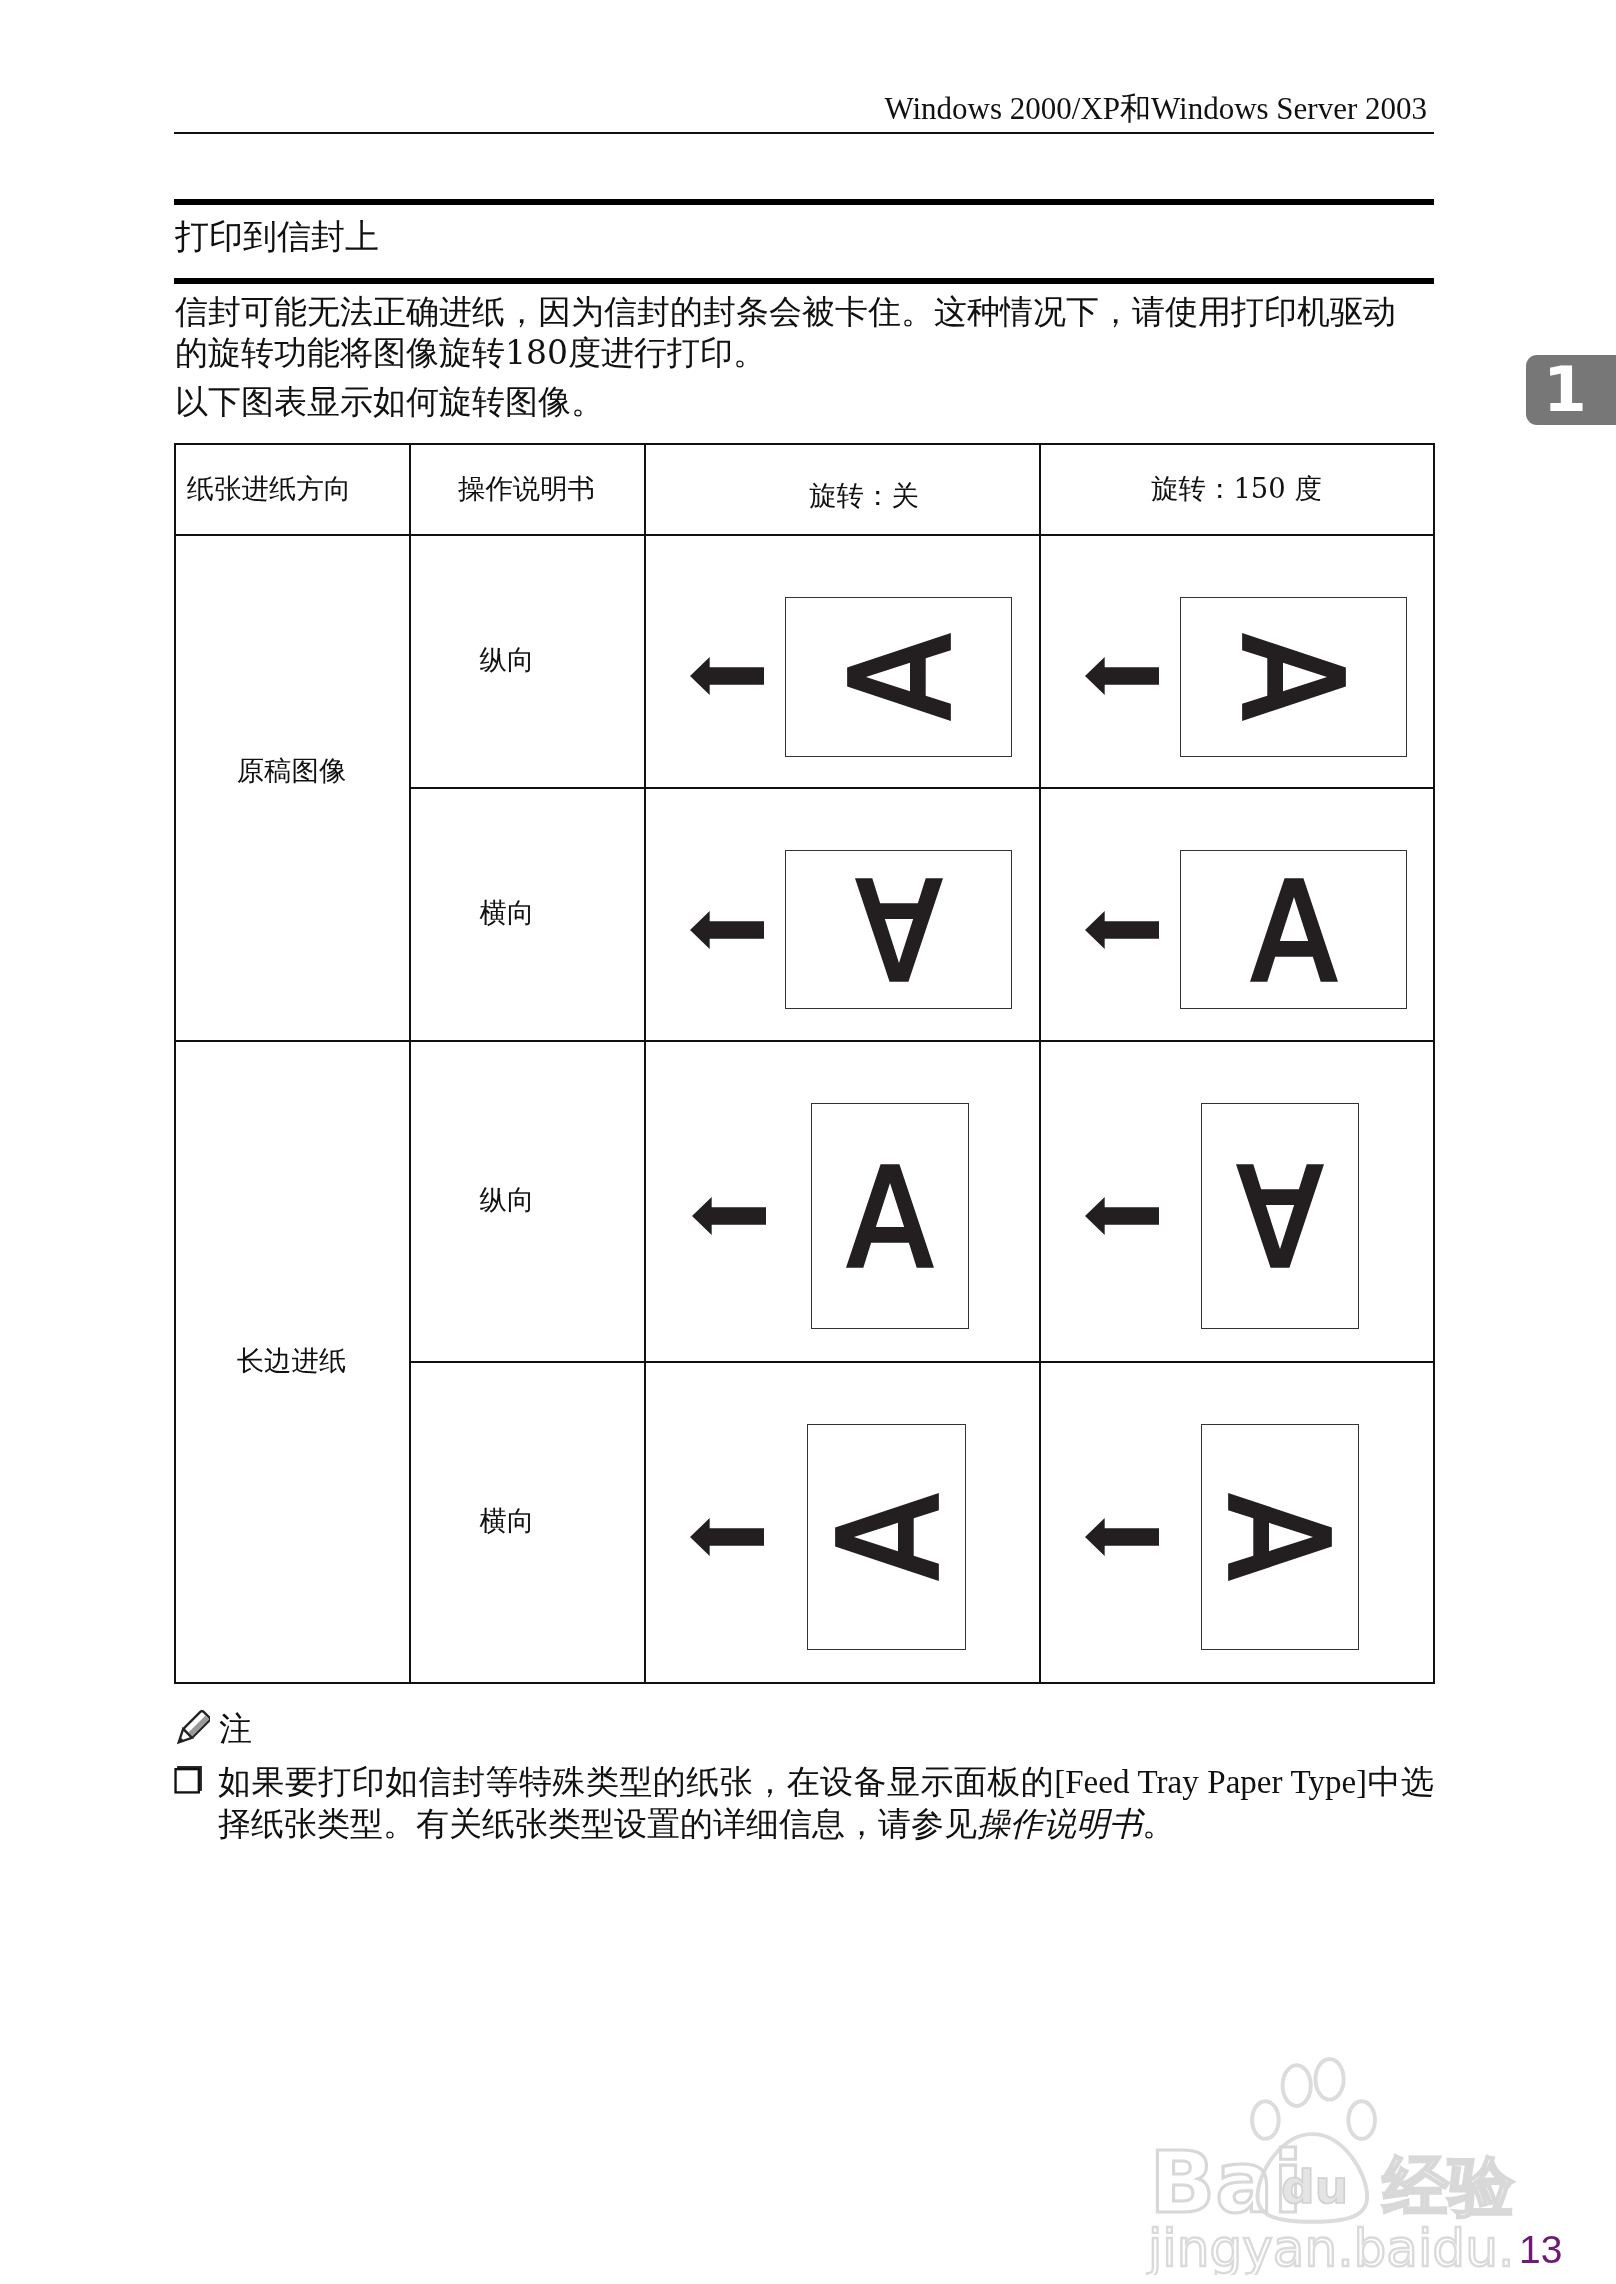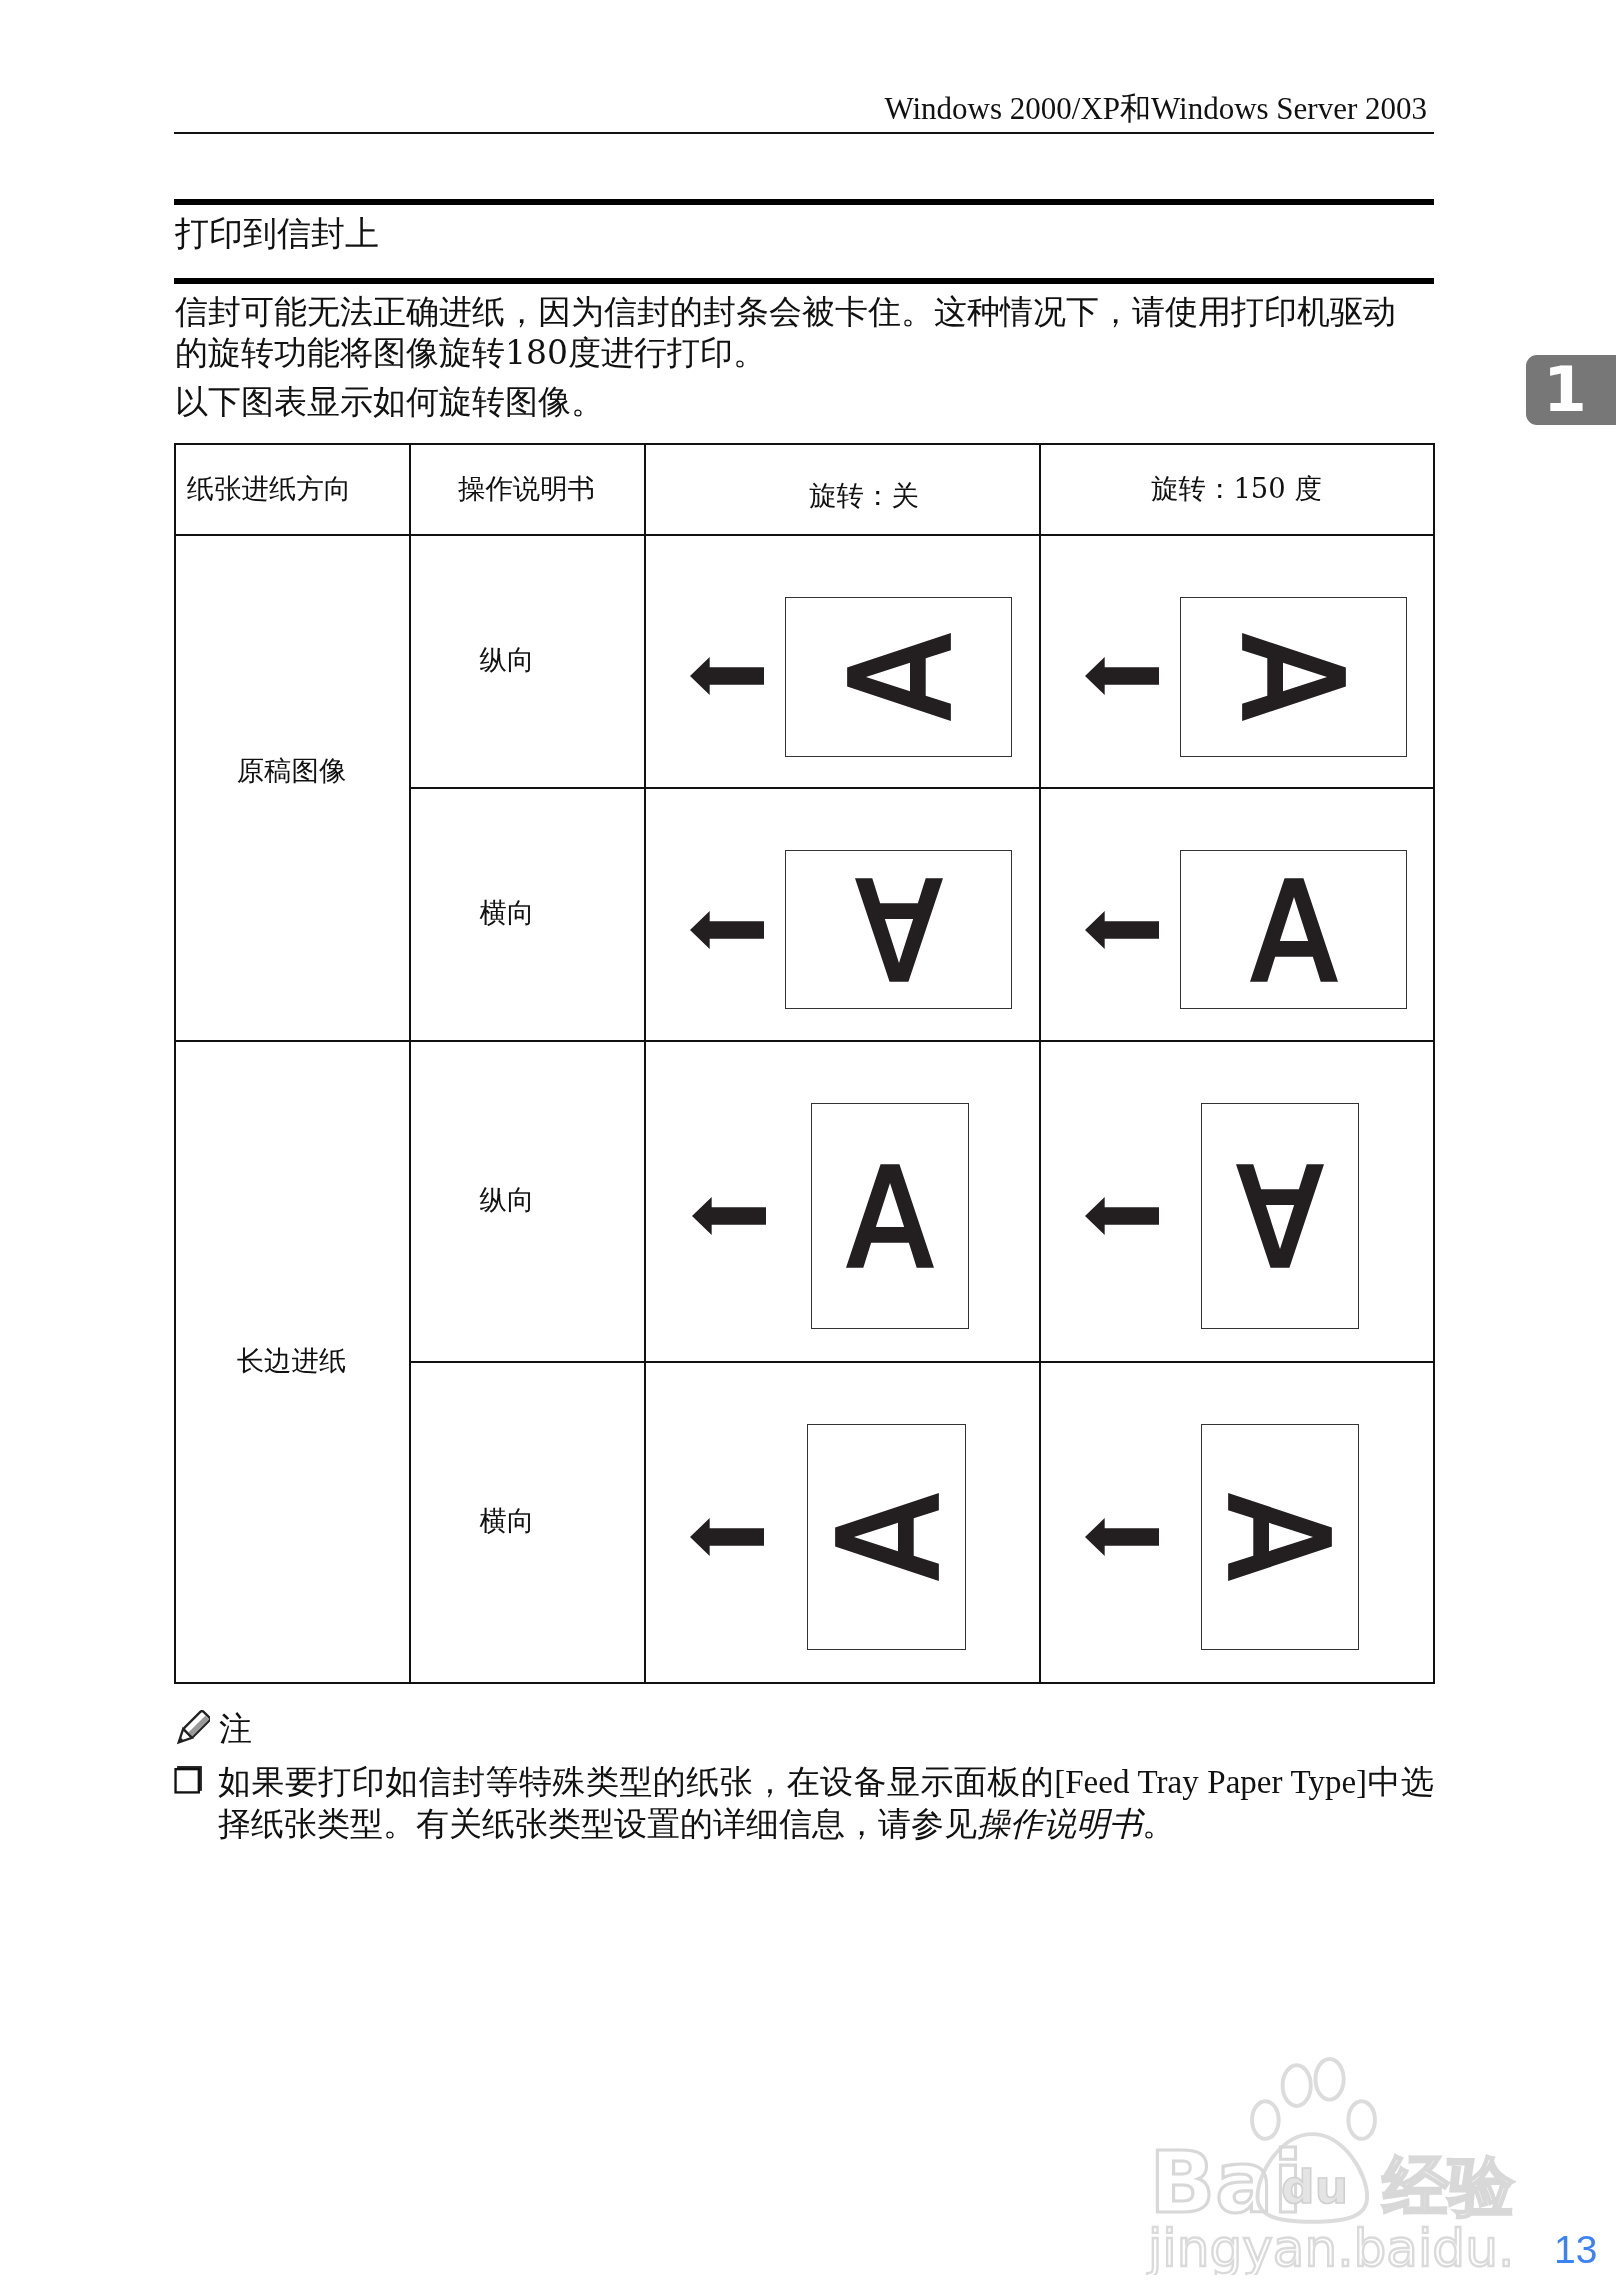--- a/index.html
+++ b/index.html
@@ -4,21 +4,21 @@
 <style>
   * { margin:0; padding:0; box-sizing:border-box; }
   html, body { width:1617px; height:2284px; background:#ffffff; overflow:hidden; }
   body { position:relative; font-family:"DejaVu Serif","Liberation Serif",serif; color:#111; }
   .abs { position:absolute; }
 
   .running-head { right:190px; top:88px; font-family:"Liberation Serif",serif; font-size:31px; white-space:nowrap; color:#111; }
   .head-rule { left:174px; top:132px; width:1260px; height:2.3px; background:#111; }
 
   .thick-rule { left:174px; width:1260px; height:5.5px; background:#000; }
-  .section-title { left:175px; top:213px; font-size:34px; line-height:47px;font-family:Liberation Mono, monospace; }
+  .section-title { left:175px; top:213px; font-size:34px; line-height:47px; }
 
   .chapter-tab { left:1526px; top:355px; width:91px; height:70px; background:#777777; border-radius:11px 0 0 11px; }
   .chapter-tab span { position:absolute; left:17px; top:0; font-family:"DejaVu Sans","Liberation Sans",sans-serif; font-weight:bold; font-size:63px; line-height:70px; color:#fff; }
 
   .para { left:175px; width:1253px; font-size:33px; line-height:41px; }
 
   
   .tbl { left:174px; top:443px; width:1261px; height:1241px; }
   .hline { position:absolute; height:2.3px; background:#111; }
   .vline { position:absolute; width:2.3px; background:#111; }
@@ -30,21 +30,21 @@
 
   .note-head { left:174px; top:1708px; height:41px; }
   .note-head .pencil { position:absolute; left:0; top:1.6px; width:36px; height:38px; }
   .note-head .label { position:absolute; left:45px; top:0; font-size:33px; line-height:41px; white-space:nowrap; }
   .note-box { left:174px; top:1766px; width:31px; height:28px; }
   .note-text { left:218px; top:1761px; width:1216px; font-size:33px; line-height:41px; text-align:justify; text-align-last:left; }
   .note-text b { font-family:"Liberation Serif",serif; font-weight:normal; }
   .note-text i { font-style:italic; }
 
   .watermark { left:1140px; top:2048px; width:376px; height:227px; }
-  .page-num { left:1554px; top:2226px; font-family:"Liberation Sans",sans-serif; font-size:39px; line-height:47px; color:#3b82f6; }
+  .page-num { left:1519px; top:2226px; font-family:"Liberation Sans",sans-serif; font-size:39px; line-height:47px; color:#701a75; }
 </style>
 </head>
 <body>
 
 <div class="abs running-head">Windows 2000/XP和Windows Server 2003</div>
 <div class="abs head-rule"></div>
 
 <div class="abs chapter-tab">
   <span>1</span>
 </div>

